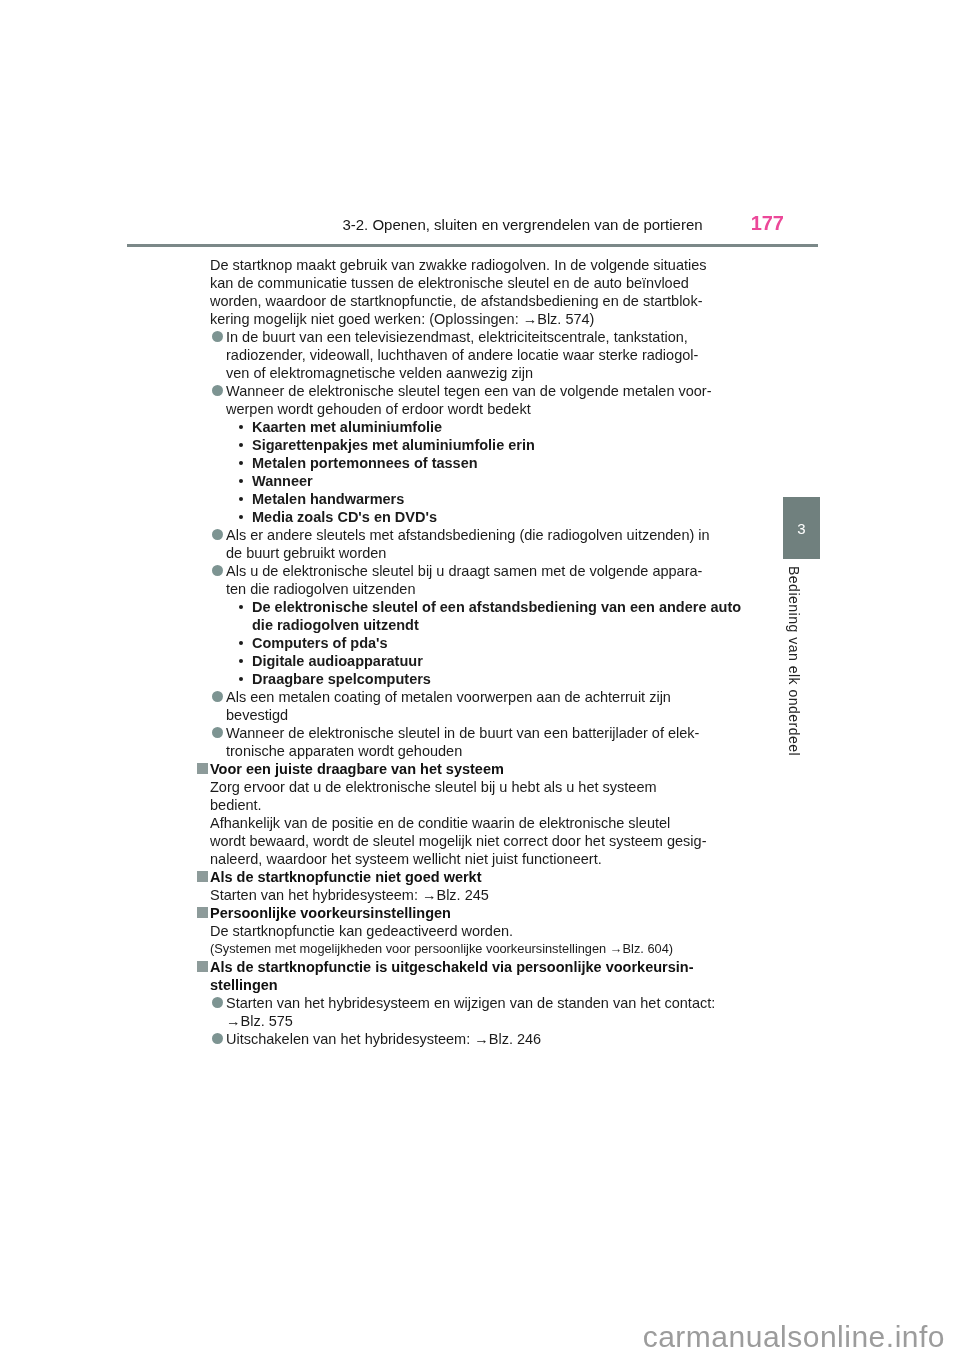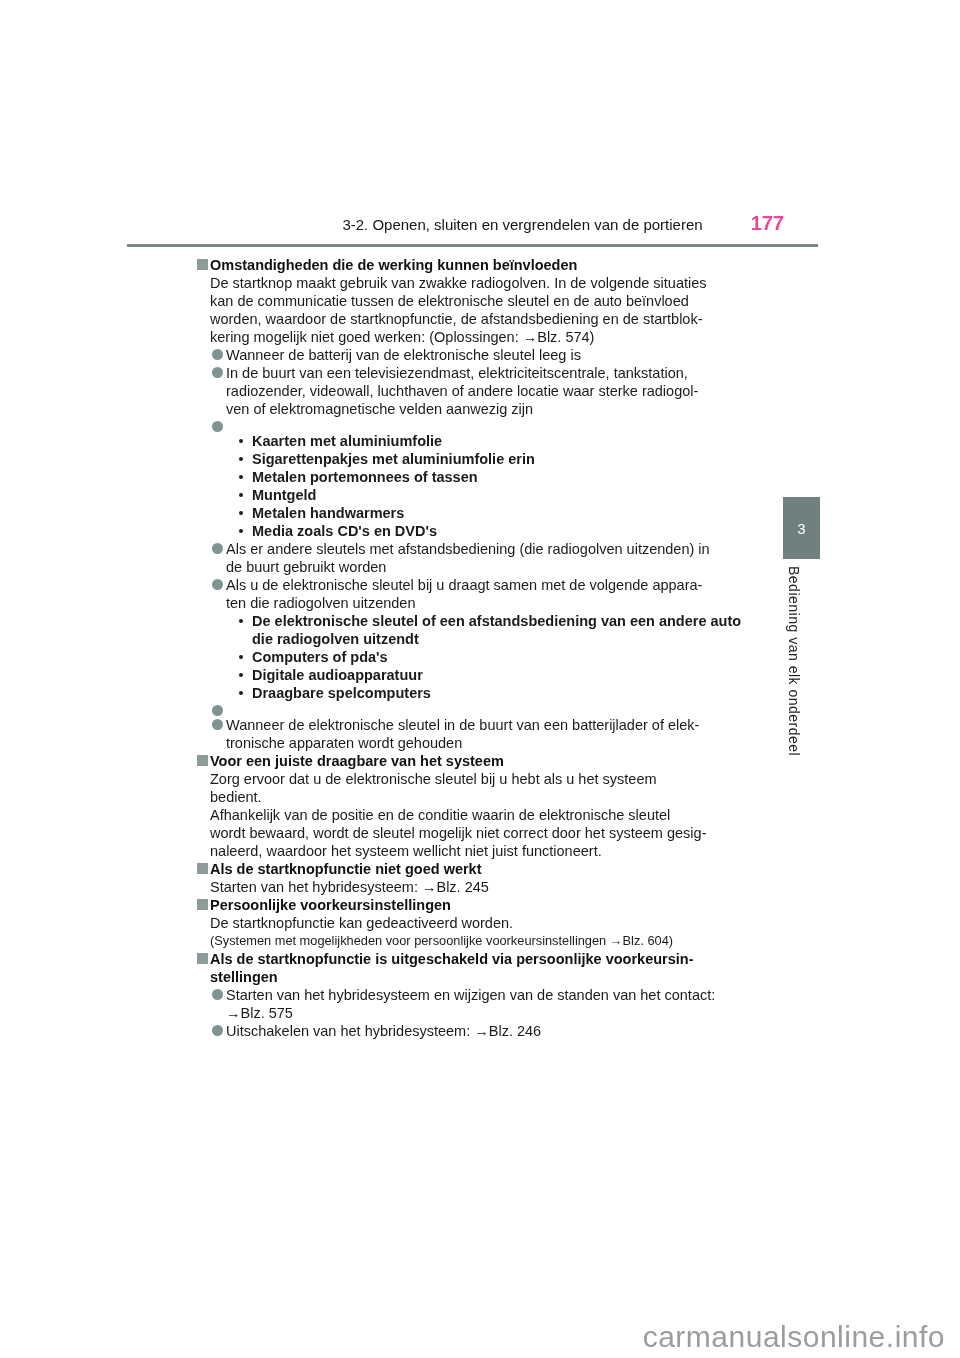--- a/index.html
+++ b/index.html
@@ -103,58 +103,52 @@
 
 <div class="page">
 
   <div class="header-row">
     <span class="header-title">3-2. Openen, sluiten en vergrendelen van de portieren</span>
     <span class="page-number">177</span>
   </div>
   <div class="header-rule"></div>
 
   <div class="content">
-      <div class="block heading">
-        <span class="marker"></span>
-        <span class="txt">Omstandigheden die de werking kunnen beïnvloeden</span>
-      </div>
       <div class="block para">
         <span class="txt">De startknop maakt gebruik van zwakke radiogolven. In de volgende situaties
 kan de communicatie tussen de elektronische sleutel en de auto beïnvloed
 worden, waardoor de startknopfunctie, de afstandsbediening en de startblok-
 kering mogelijk niet goed werken: (Oplossingen: →Blz. 574)</span>
       </div>
       <div class="block bullet">
         <span class="marker"></span>
-        <span class="txt">Wanneer de batterij van de elektronische sleutel leeg is</span>
-      </div>
-      <div class="block bullet">
-        <span class="marker"></span>
         <span class="txt">In de buurt van een televisiezendmast, elektriciteitscentrale, tankstation,
 radiozender, videowall, luchthaven of andere locatie waar sterke radiogol-
 ven of elektromagnetische velden aanwezig zijn</span>
       </div>
       <div class="block bullet">
         <span class="marker"></span>
+        <span class="txt">Wanneer de elektronische sleutel tegen een van de volgende metalen voor-
+werpen wordt gehouden of erdoor wordt bedekt</span>
       </div>
       <div class="block subbullet">
         <span class="marker"></span>
         <span class="txt">Kaarten met aluminiumfolie</span>
       </div>
       <div class="block subbullet">
         <span class="marker"></span>
         <span class="txt">Sigarettenpakjes met aluminiumfolie erin</span>
       </div>
       <div class="block subbullet">
         <span class="marker"></span>
         <span class="txt">Metalen portemonnees of tassen</span>
       </div>
       <div class="block subbullet">
         <span class="marker"></span>
-        <span class="txt">Muntgeld</span>
+        <span class="txt">Wanneer</span>
       </div>
       <div class="block subbullet">
         <span class="marker"></span>
         <span class="txt">Metalen handwarmers</span>
       </div>
       <div class="block subbullet">
         <span class="marker"></span>
         <span class="txt">Media zoals CD's en DVD's</span>
       </div>
       <div class="block bullet">
@@ -179,20 +173,22 @@
       <div class="block subbullet">
         <span class="marker"></span>
         <span class="txt">Digitale audioapparatuur</span>
       </div>
       <div class="block subbullet">
         <span class="marker"></span>
         <span class="txt">Draagbare spelcomputers</span>
       </div>
       <div class="block bullet">
         <span class="marker"></span>
+        <span class="txt">Als een metalen coating of metalen voorwerpen aan de achterruit zijn
+bevestigd</span>
       </div>
       <div class="block bullet">
         <span class="marker"></span>
         <span class="txt">Wanneer de elektronische sleutel in de buurt van een batterijlader of elek-
 tronische apparaten wordt gehouden</span>
       </div>
       <div class="block heading">
         <span class="marker"></span>
         <span class="txt">Voor een juiste draagbare van het systeem</span>
       </div>

